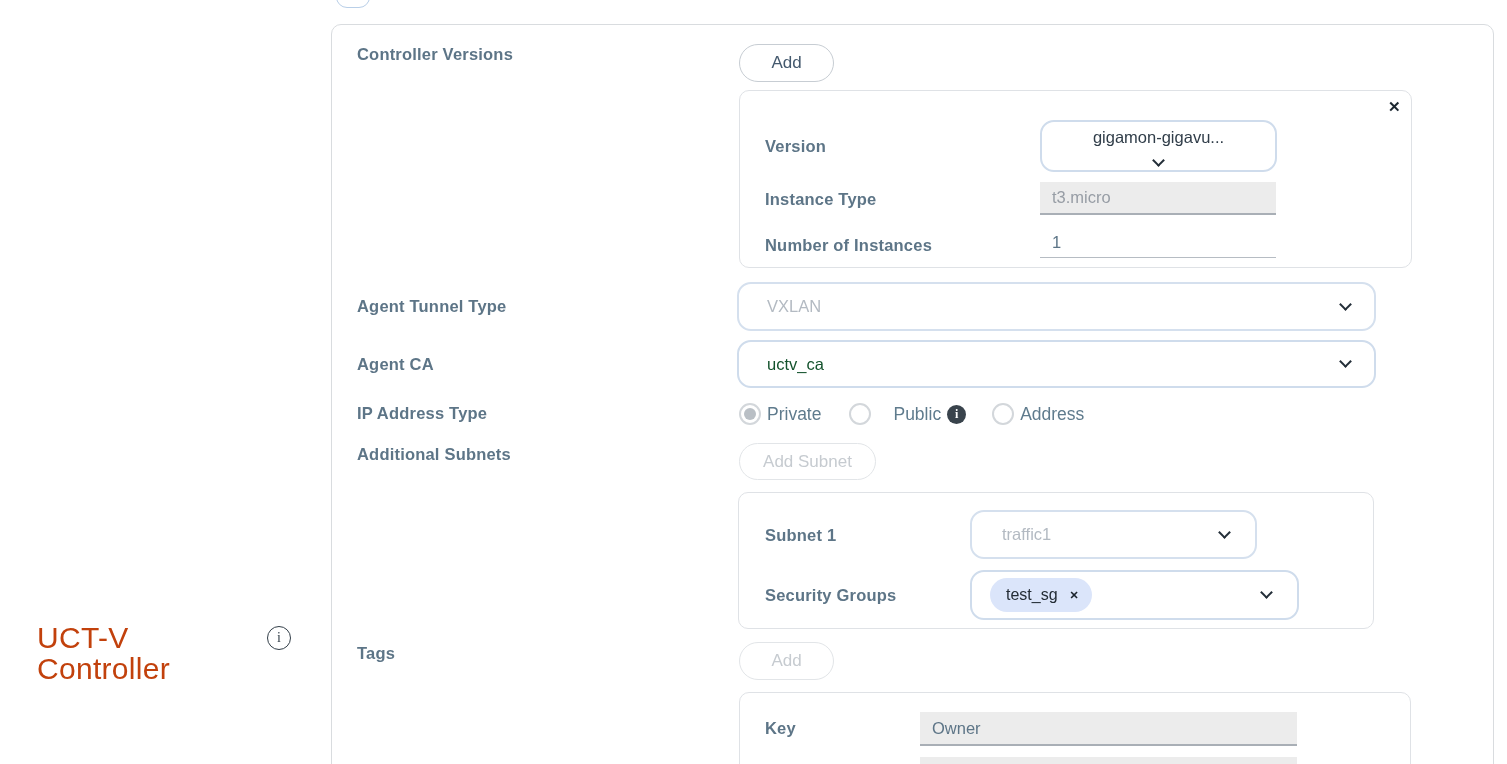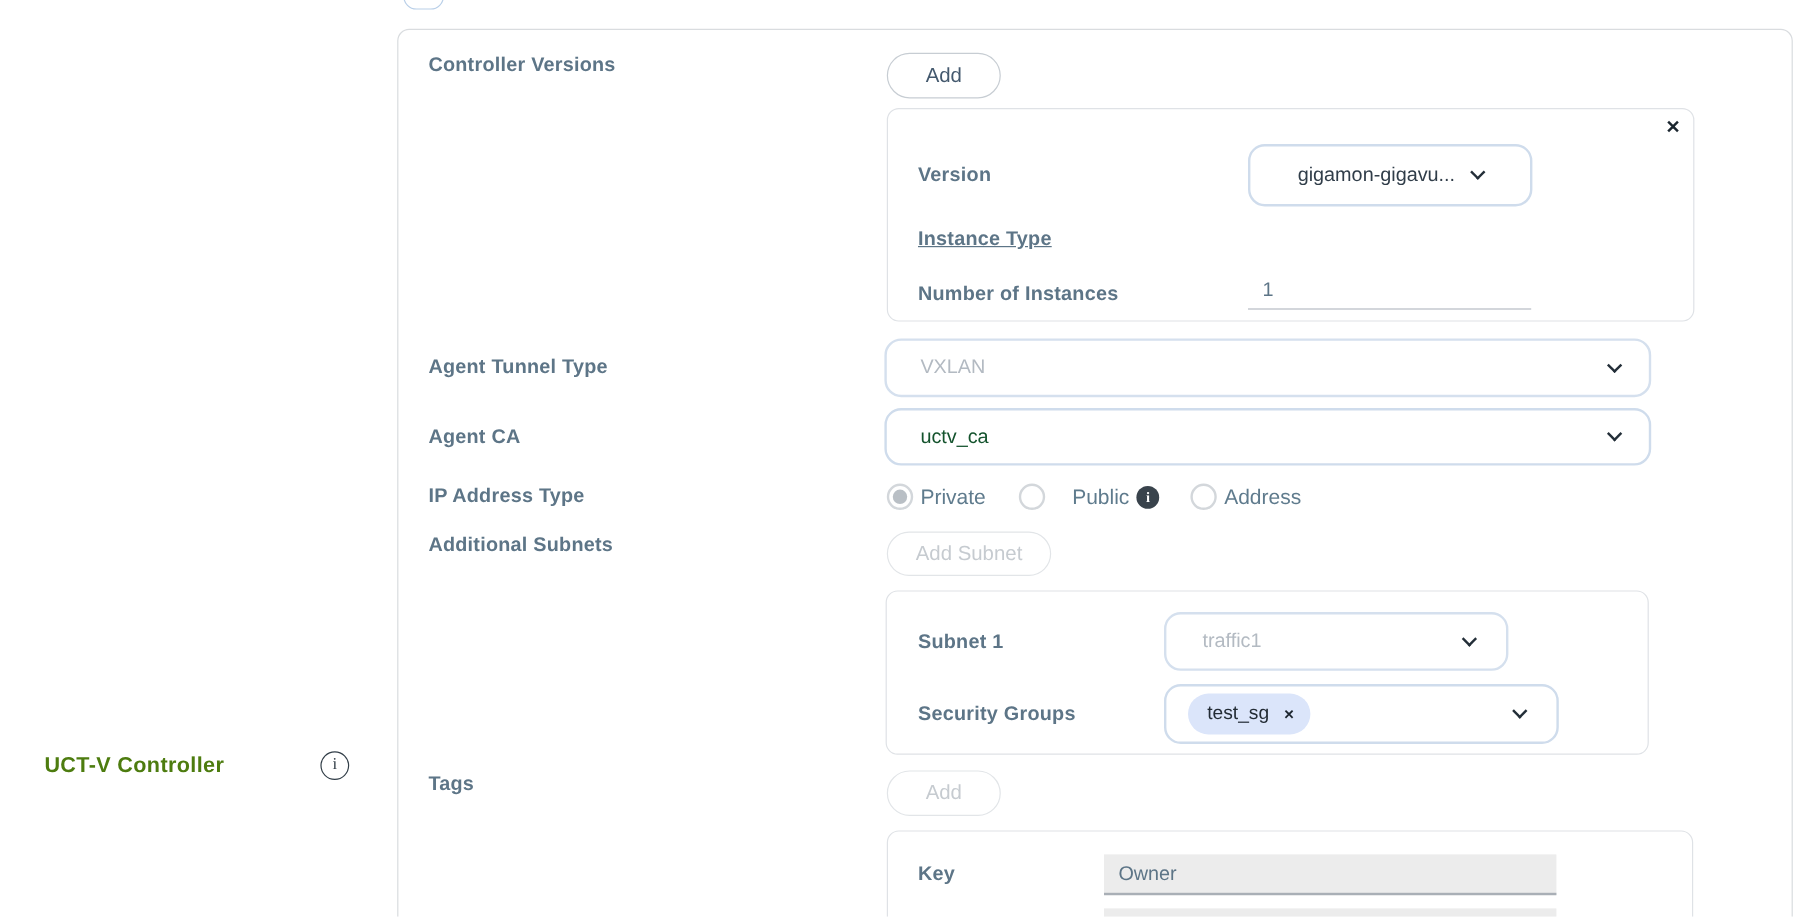--- a/index.html
+++ b/index.html
@@ -4,21 +4,21 @@
 <style>
   * { margin:0; padding:0; box-sizing:border-box; }
   html,body { width:1507px; height:764px; background:#fff; overflow:hidden;
               font-family:"Liberation Sans", sans-serif; }
   #stage { position:relative; width:1507px; height:764px; background:#fff; overflow:hidden; }
 
   .abs { position:absolute; }
 
   
   .lbl { font-size:16.5px; font-weight:700; color:#5d7587; letter-spacing:.2px; white-space:nowrap; }
-  .heading { font-size:18px; line-height:31px; font-weight:700; color:#4d7c0f; letter-spacing:.3px; }
+  .heading { font-size:30px; line-height:31px; font-weight:400; color:#c2410c; letter-spacing:.3px; }
 
   
   .outer-card { border:1px solid #d9dcdf; border-radius:10px; background:#fff; }
   .card { border:1px solid #dfe2e6; border-radius:10px; background:#fff; }
 
   
   .pill { display:flex; align-items:center; justify-content:center;
           border:1.5px solid #c7cdd3; border-radius:19px; background:#fff;
           font-size:17px; color:#44596e; cursor:pointer; }
   .pill.disabled { border-color:#e2e5e8; color:#c6cbd0; cursor:default; }
@@ -75,26 +75,29 @@
 
   <div class="abs lbl" style="left:357px; top:45px;">Controller Versions</div>
   <div class="abs pill" style="left:739px; top:44px; width:95px; height:38px;">
     <span>Add</span>
   </div>
 
   <div class="abs card" style="left:739px; top:90px; width:673px; height:178px;"></div>
   <div class="abs close-x" style="left:1388px; top:99px;">✕</div>
 
   <div class="abs lbl" style="left:765px; top:137px;">Version</div>
-  <div class="abs dd" style="left:1040px; top:120px; width:237px; height:52px; padding:0 18px; justify-content:center; gap:14px;">
+  <div class="abs dd" style="left:1040px; top:120px; width:237px; height:52px; padding:0 18px; justify-content:center; gap:14px;flex-direction:column;">
     <span class="txt">gigamon-gigavu...</span>
     <span class="chev"></span>
   </div>
 
-  <div class="abs lbl" style="left:765px; top:190px;text-decoration:underline;">Instance Type</div>
+  <div class="abs lbl" style="left:765px; top:190px;">Instance Type</div>
+  <div class="abs ginput" style="left:1040px; top:182px; width:236px; height:33px;">
+    <span>t3.micro</span>
+  </div>
 
   <div class="abs lbl" style="left:765px; top:236px;">Number of Instances</div>
   <div class="abs uline" style="left:1040px; top:227px; width:236px; height:31px;">
     <span>1</span>
   </div>
 
   <div class="abs lbl" style="left:357px; top:297px;">Agent Tunnel Type</div>
   <div class="abs dd" style="left:737px; top:282px; width:639px; height:49px; padding:0 24px 0 28px; justify-content:space-between; border-color:#d5e0ee;">
     <span class="txt muted">VXLAN</span>
     <span class="chev"></span>

